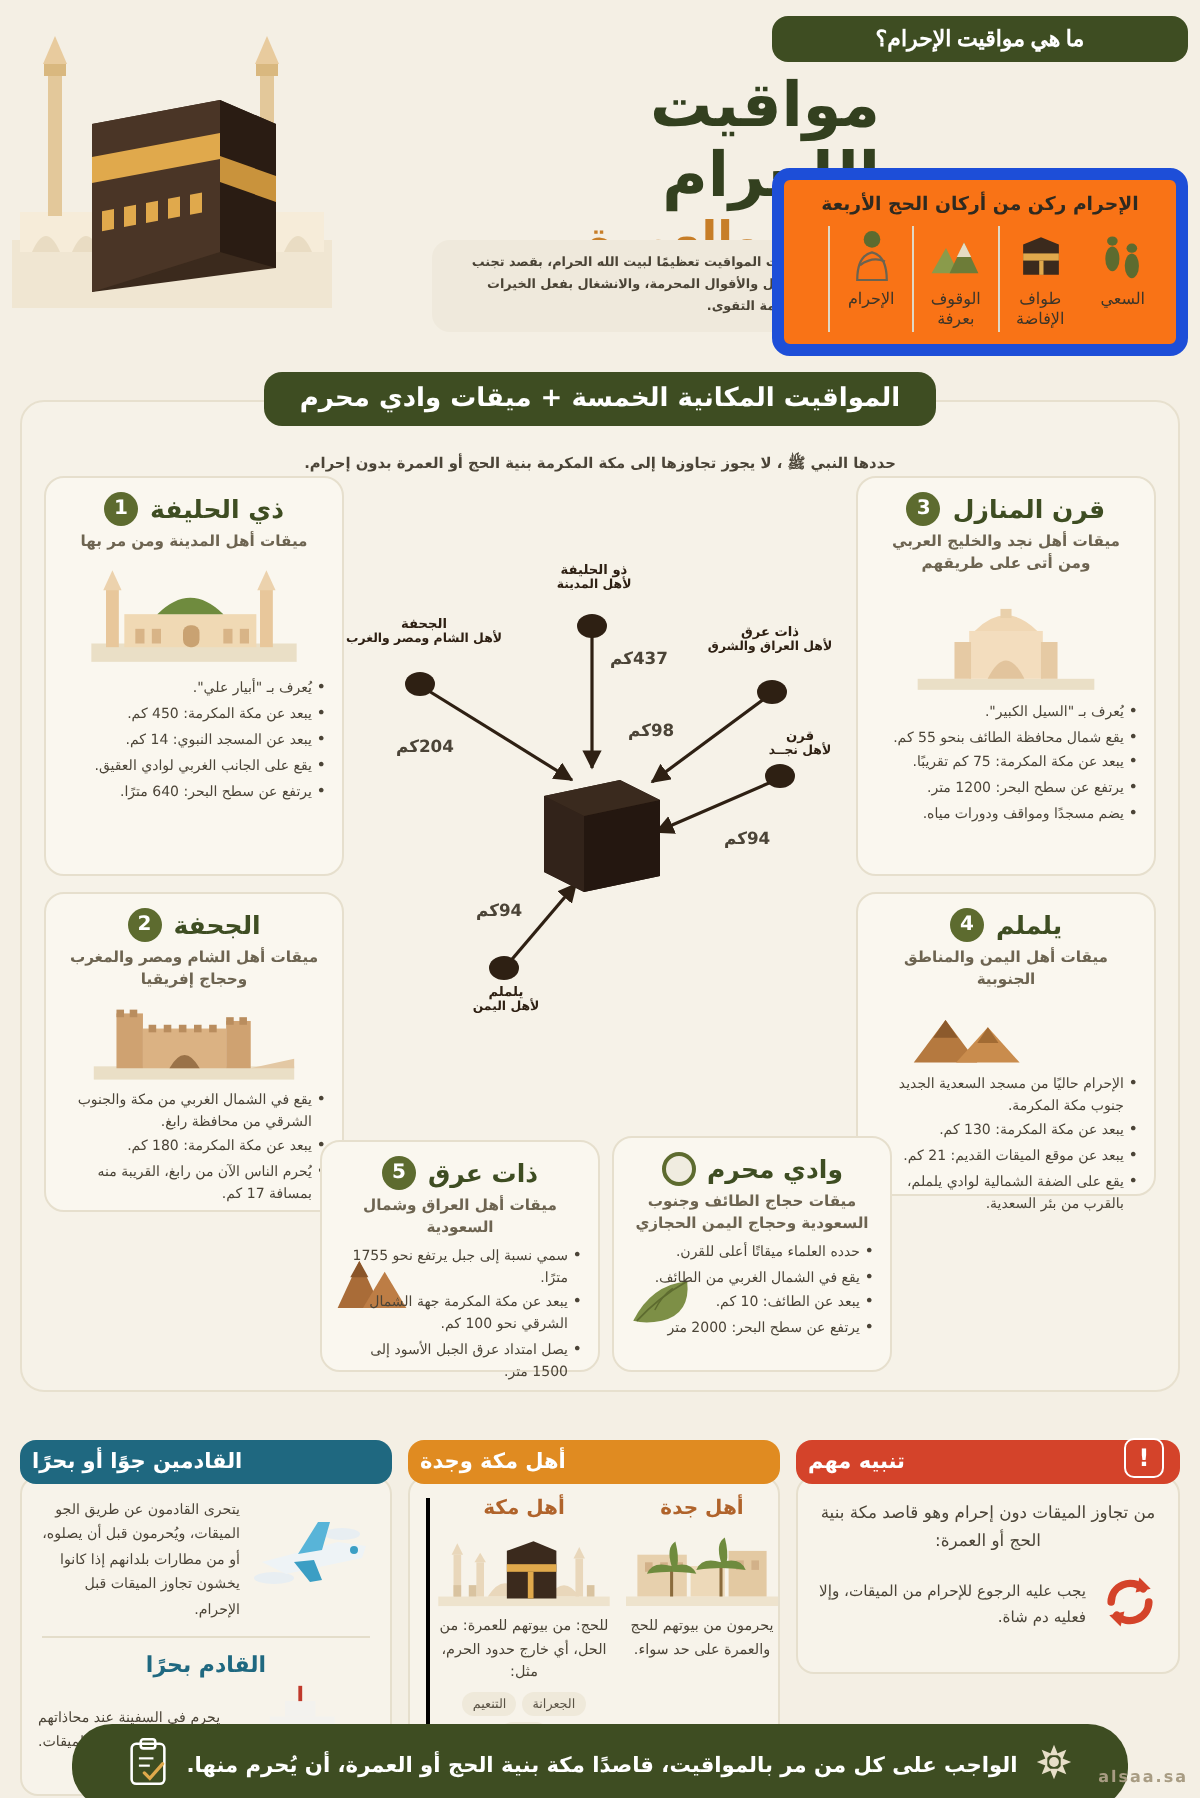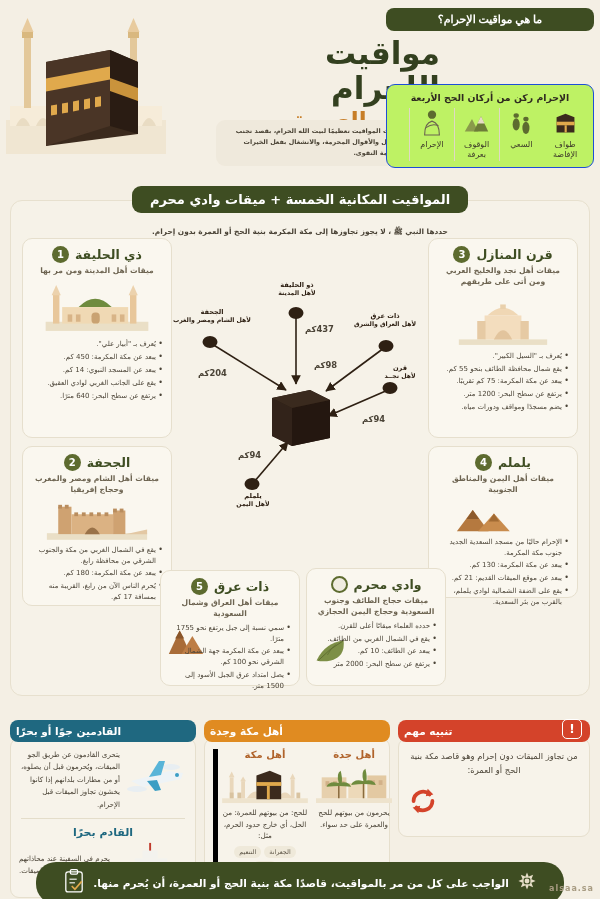--- a/index.html
+++ b/index.html
@@ -40,21 +40,21 @@
     background: #3e4d22; color: #fff; border-radius: 8px;
     font-size: 11px; font-weight: bold; text-align: center; padding: 5px 6px; font-family: Liberation Serif, serif;
   }
   .card-soft {
     background: #f6f2e8; border: 1px solid #e3dbc8; border-radius: 9px;
     margin-top: -5px; padding: 10px 9px 8px; position: relative; z-index: -1;
   }
   .card-soft p { font-size: 8.6px; color: #4b4437; line-height: 1.75; text-align: center; }
 
   .pillars-box {
-    margin-top: 8px; background: #bef264; border: 1px solid #1d4ed8;
+    margin-top: 8px; background: #f97316; border: 6px solid #1d4ed8;
     border-radius: 9px; padding: 7px 6px 6px;
   }
   .pillars-title { font-size: 9.4px; font-weight: bold; color: #2f2a20; text-align: center; margin-bottom: 5px; }
   .pillars-row { display: flex; flex-direction: row-reverse; padding-left: 16px; }
   .pillar { flex: 1; text-align: center; padding: 0 2px; border-left: 1px solid #e0d8c4; }
   .pillar:last-child { border-left: none; }
   .pillar .gl { height: 30px; display: flex; align-items: center; justify-content: center; }
   .pillar .lb { font-size: 8px; color: #3b3529; line-height: 1.3; margin-top: 2px; }
 
   
@@ -132,21 +132,21 @@
 
   .air-row { display: flex; flex-direction: row-reverse; align-items: center; gap: 5px; }
   .air-text { font-size: 7.1px; color: #4b4437; line-height: 1.75; text-align: right; flex: 1; }
   .divider { height: 1px; background: #e4ddca; margin: 7px 2px; }
   .sea-title { font-size: 11px; font-weight: bold; color: #1f6880; text-align: center; }
   .sea-row { display: flex; flex-direction: row-reverse; align-items: center; gap: 5px; margin-top: 2px; }
   .sea-text { font-size: 7.1px; color: #4b4437; line-height: 1.7; text-align: left; flex: 1; }
 
   .two-col { display: flex; flex-direction: row-reverse; }
   .col { flex: 1; text-align: center; padding: 0 4px; }
-  .col.left-b { border-left: 5px solid #000000; }
+  .col.left-b { border-left: 2px solid #000000; }
   .col h4 { font-size: 10px; color: #b0632b; font-weight: bold; margin-bottom: 2px; }
   .col .cart { height: 42px; display: flex; align-items: flex-end; justify-content: center; }
   .col p { font-size: 7.2px; color: #4b4437; line-height: 1.6; margin-top: 3px; }
   .chips { display: flex; flex-direction: row-reverse; gap: 3px; justify-content: center; margin-top: 4px; flex-wrap: wrap; }
   .chip { background: #efe9da; border-radius: 7px; font-size: 6.4px; color: #5a5244; padding: 2px 5px; }
 
   .warn-intro { font-size: 8.4px; color: #4b4437; line-height: 1.7; text-align: center; margin-bottom: 7px; }
   .warn-row { display: flex; flex-direction: row-reverse; align-items: center; gap: 6px; margin-bottom: 7px; }
   .warn-text { font-size: 7.6px; color: #4b4437; line-height: 1.7; text-align: right; flex: 1; }
   .warn-badge {
@@ -249,38 +249,38 @@
               <svg viewBox="0 0 30 22" width="27" height="21">
                 <path d="M2 20 L10 6 L17 20 Z" fill="#8a9b4b"></path>
                 <path d="M12 20 L20 3 L28 20 Z" fill="#6d7c38"></path>
                 <path d="M20 3 L24 11 L16 11 Z" fill="#e6dcc4"></path>
               </svg>
             </div>
             <div class="lb">الوقوف بعرفة</div>
           </div>
           <div class="pillar">
             <div class="gl">
+              <svg viewBox="0 0 28 28" width="25" height="25">
+                <path d="M4 7 L14 3 L24 7 L24 24 L4 24 Z" fill="#3b2a1d"></path>
+                <rect x="4" y="12" width="20" height="4" fill="#e0a94c"></rect>
+                <rect x="13" y="16" width="2.4" height="8" fill="#e0a94c"></rect>
+              </svg>
+            </div>
+            <div class="lb">طواف الإفاضة</div>
+          </div>
+          <div class="pillar">
+            <div class="gl">
               <svg viewBox="0 0 26 28" width="23" height="25">
                 <ellipse cx="7" cy="15" rx="4" ry="7" fill="#5d6b2f"></ellipse>
                 <ellipse cx="7" cy="5" rx="3" ry="2.6" fill="#5d6b2f"></ellipse>
                 <ellipse cx="18" cy="19" rx="4" ry="7" fill="#5d6b2f"></ellipse>
                 <ellipse cx="18" cy="9" rx="3" ry="2.6" fill="#5d6b2f"></ellipse>
               </svg>
             </div>
             <div class="lb">السعي</div>
-          </div>
-          <div class="pillar">
-            <div class="gl">
-              <svg viewBox="0 0 28 28" width="25" height="25">
-                <path d="M4 7 L14 3 L24 7 L24 24 L4 24 Z" fill="#3b2a1d"></path>
-                <rect x="4" y="12" width="20" height="4" fill="#e0a94c"></rect>
-                <rect x="13" y="16" width="2.4" height="8" fill="#e0a94c"></rect>
-              </svg>
-            </div>
-            <div class="lb">طواف الإفاضة</div>
           </div>
         </div>
       </div>
     </div>
   </div>
 
   <div class="main-panel">
     <div class="panel-sub">حددها النبي ﷺ ، لا يجوز تجاوزها إلى مكة المكرمة بنية الحج أو العمرة بدون إحرام.</div>
   </div>
   <div class="section-banner">المواقيت المكانية الخمسة + ميقات وادي محرم</div>
@@ -610,20 +610,21 @@
   </div>
 
   <div class="bpanel" id="bp3">
     <div class="bhead" style="position:relative">
       <span>تنبيه مهم</span>
       <span class="warn-badge">!</span>
     </div>
     <div class="bbody">
       <div class="warn-intro">من تجاوز الميقات دون إحرام وهو قاصد مكة بنية الحج أو العمرة:</div>
       <div class="warn-row">
+        <div class="warn-text">يجب عليه الرجوع للإحرام من الميقات، وإلا فعليه دم شاة.</div>
         <div>
           <svg viewBox="0 0 34 34" width="32" height="32">
             <path d="M7 17 a10 10 0 0 1 17 -7" fill="none" stroke="#d4432a" stroke-width="4" stroke-linecap="round"></path>
             <path d="M27 17 a10 10 0 0 1 -17 7" fill="none" stroke="#d4432a" stroke-width="4" stroke-linecap="round"></path>
             <path d="M22 4 l6 6 l-8 2 z" fill="#d4432a"></path>
             <path d="M12 30 l-6 -6 l8 -2 z" fill="#d4432a"></path>
           </svg>
         </div>
       </div>
     </div>

